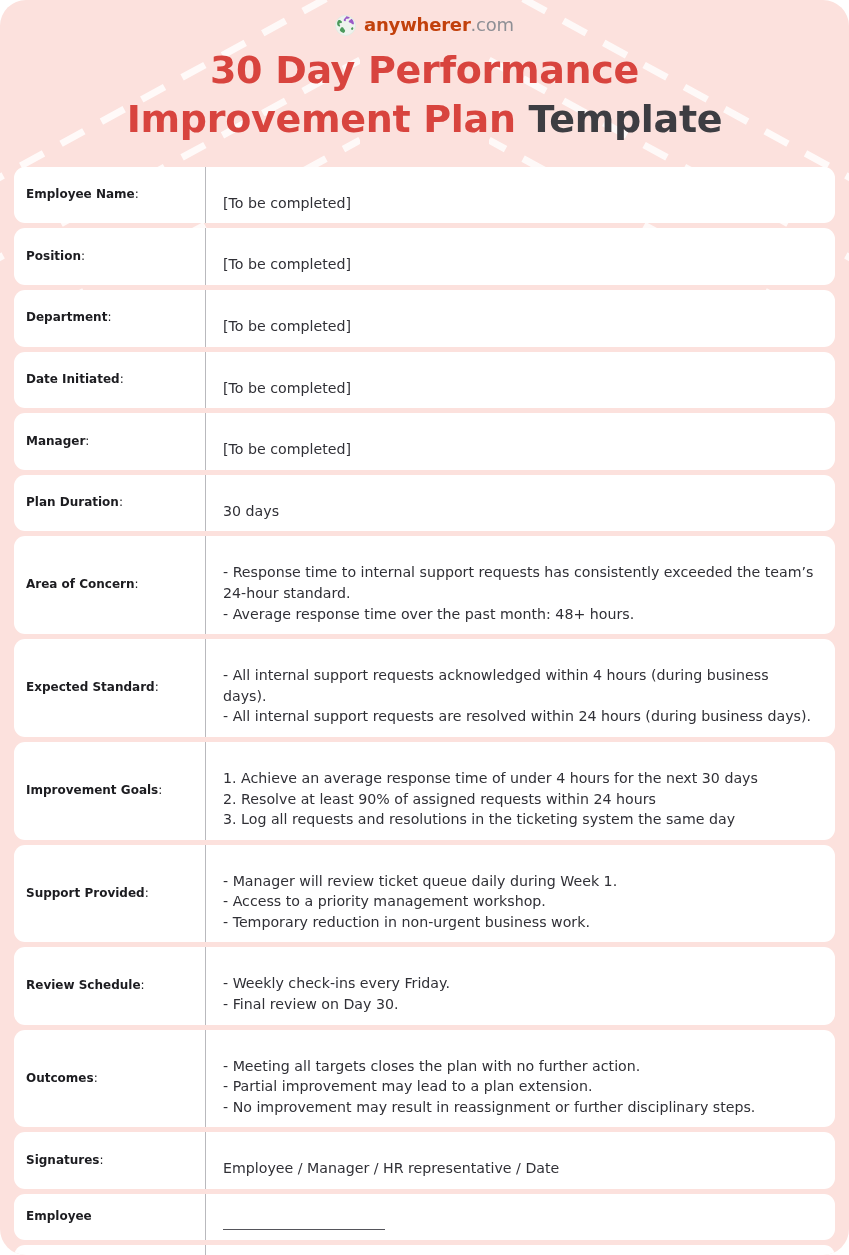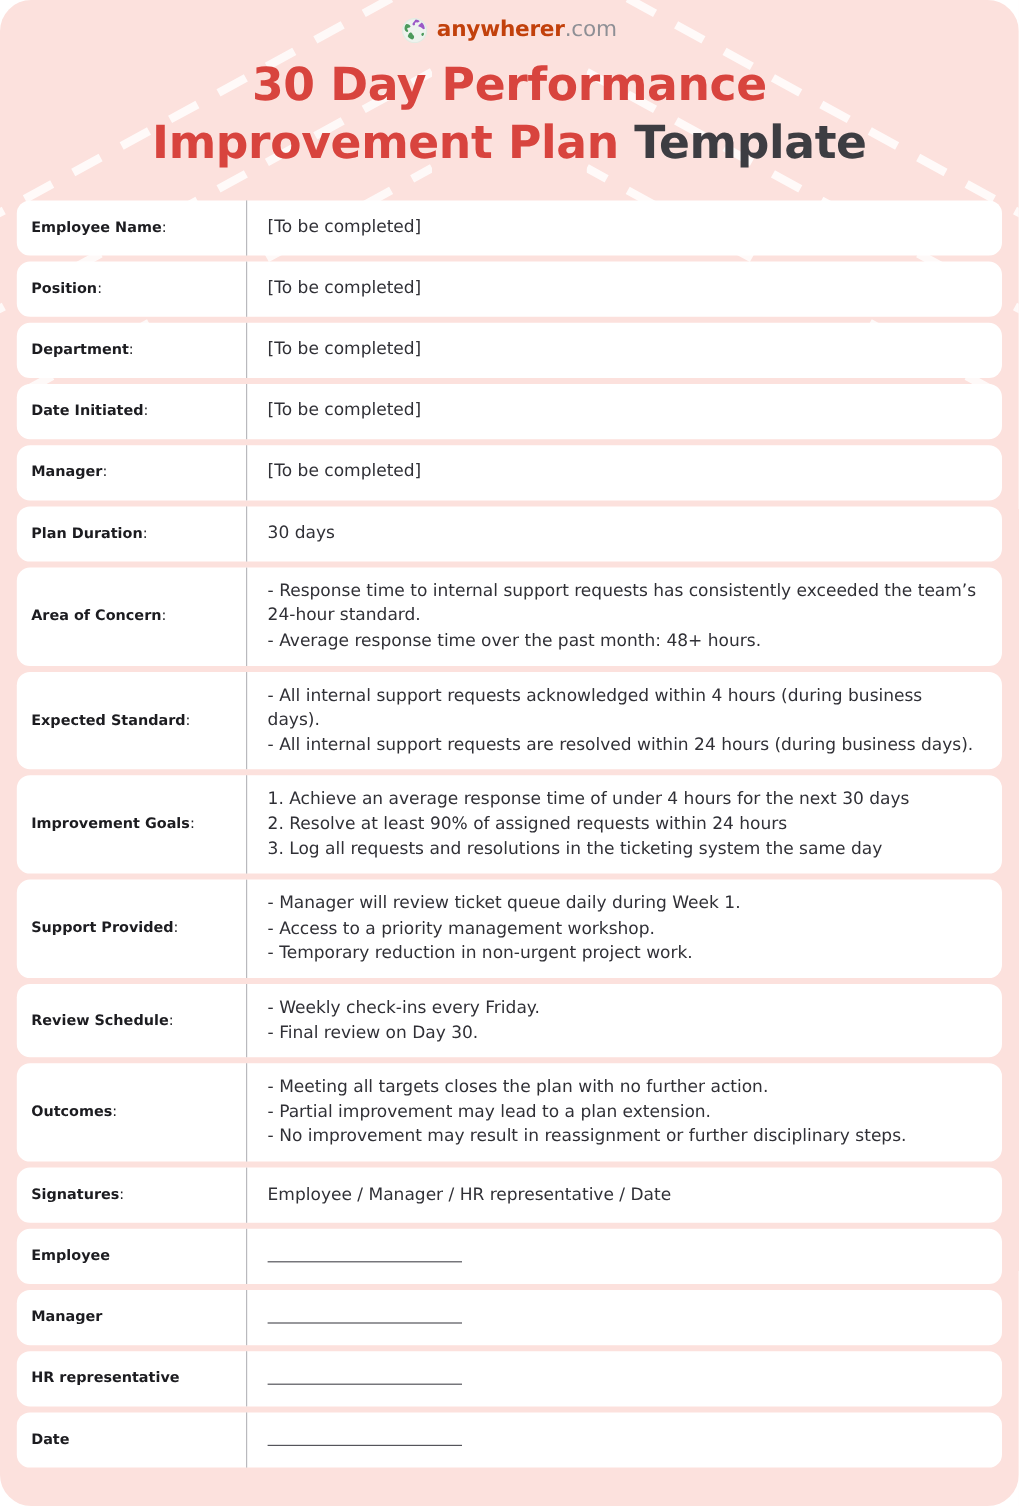--- a/index.html
+++ b/index.html
@@ -96,21 +96,21 @@
     flex: 0 0 1px;
     background: #b9b9bd;
     margin: 0;
   }
 
   .cell-value {
     flex: 1 1 auto;
     display: flex;
     flex-direction: column;
     justify-content: center;
-    padding: 10px 20px 10px 17px;
+    padding: 26px 20px 10px 17px;
     font-size: 14.2px;
     font-weight: 400;
     color: #303036;
     line-height: 1.45;
   }
   .cell-value .vline { display: block; }
 
   .blank-line {
     display: block;
     width: 162px;
@@ -252,21 +252,21 @@
       </div>
       <div class="row">
         <div class="cell-label">
           <span>Support Provided</span>
           <span class="colon">:</span>
         </div>
         <div class="divider"></div>
         <div class="cell-value">
           <span class="vline">- Manager will review ticket queue daily during Week 1.</span>
           <span class="vline">- Access to a priority management workshop.</span>
-          <span class="vline">- Temporary reduction in non-urgent project work.</span>
+          <span class="vline">- Temporary reduction in non-urgent business work.</span>
         </div>
       </div>
       <div class="row">
         <div class="cell-label">
           <span>Review Schedule</span>
           <span class="colon">:</span>
         </div>
         <div class="divider"></div>
         <div class="cell-value">
           <span class="vline">- Weekly check-ins every Friday.</span>

